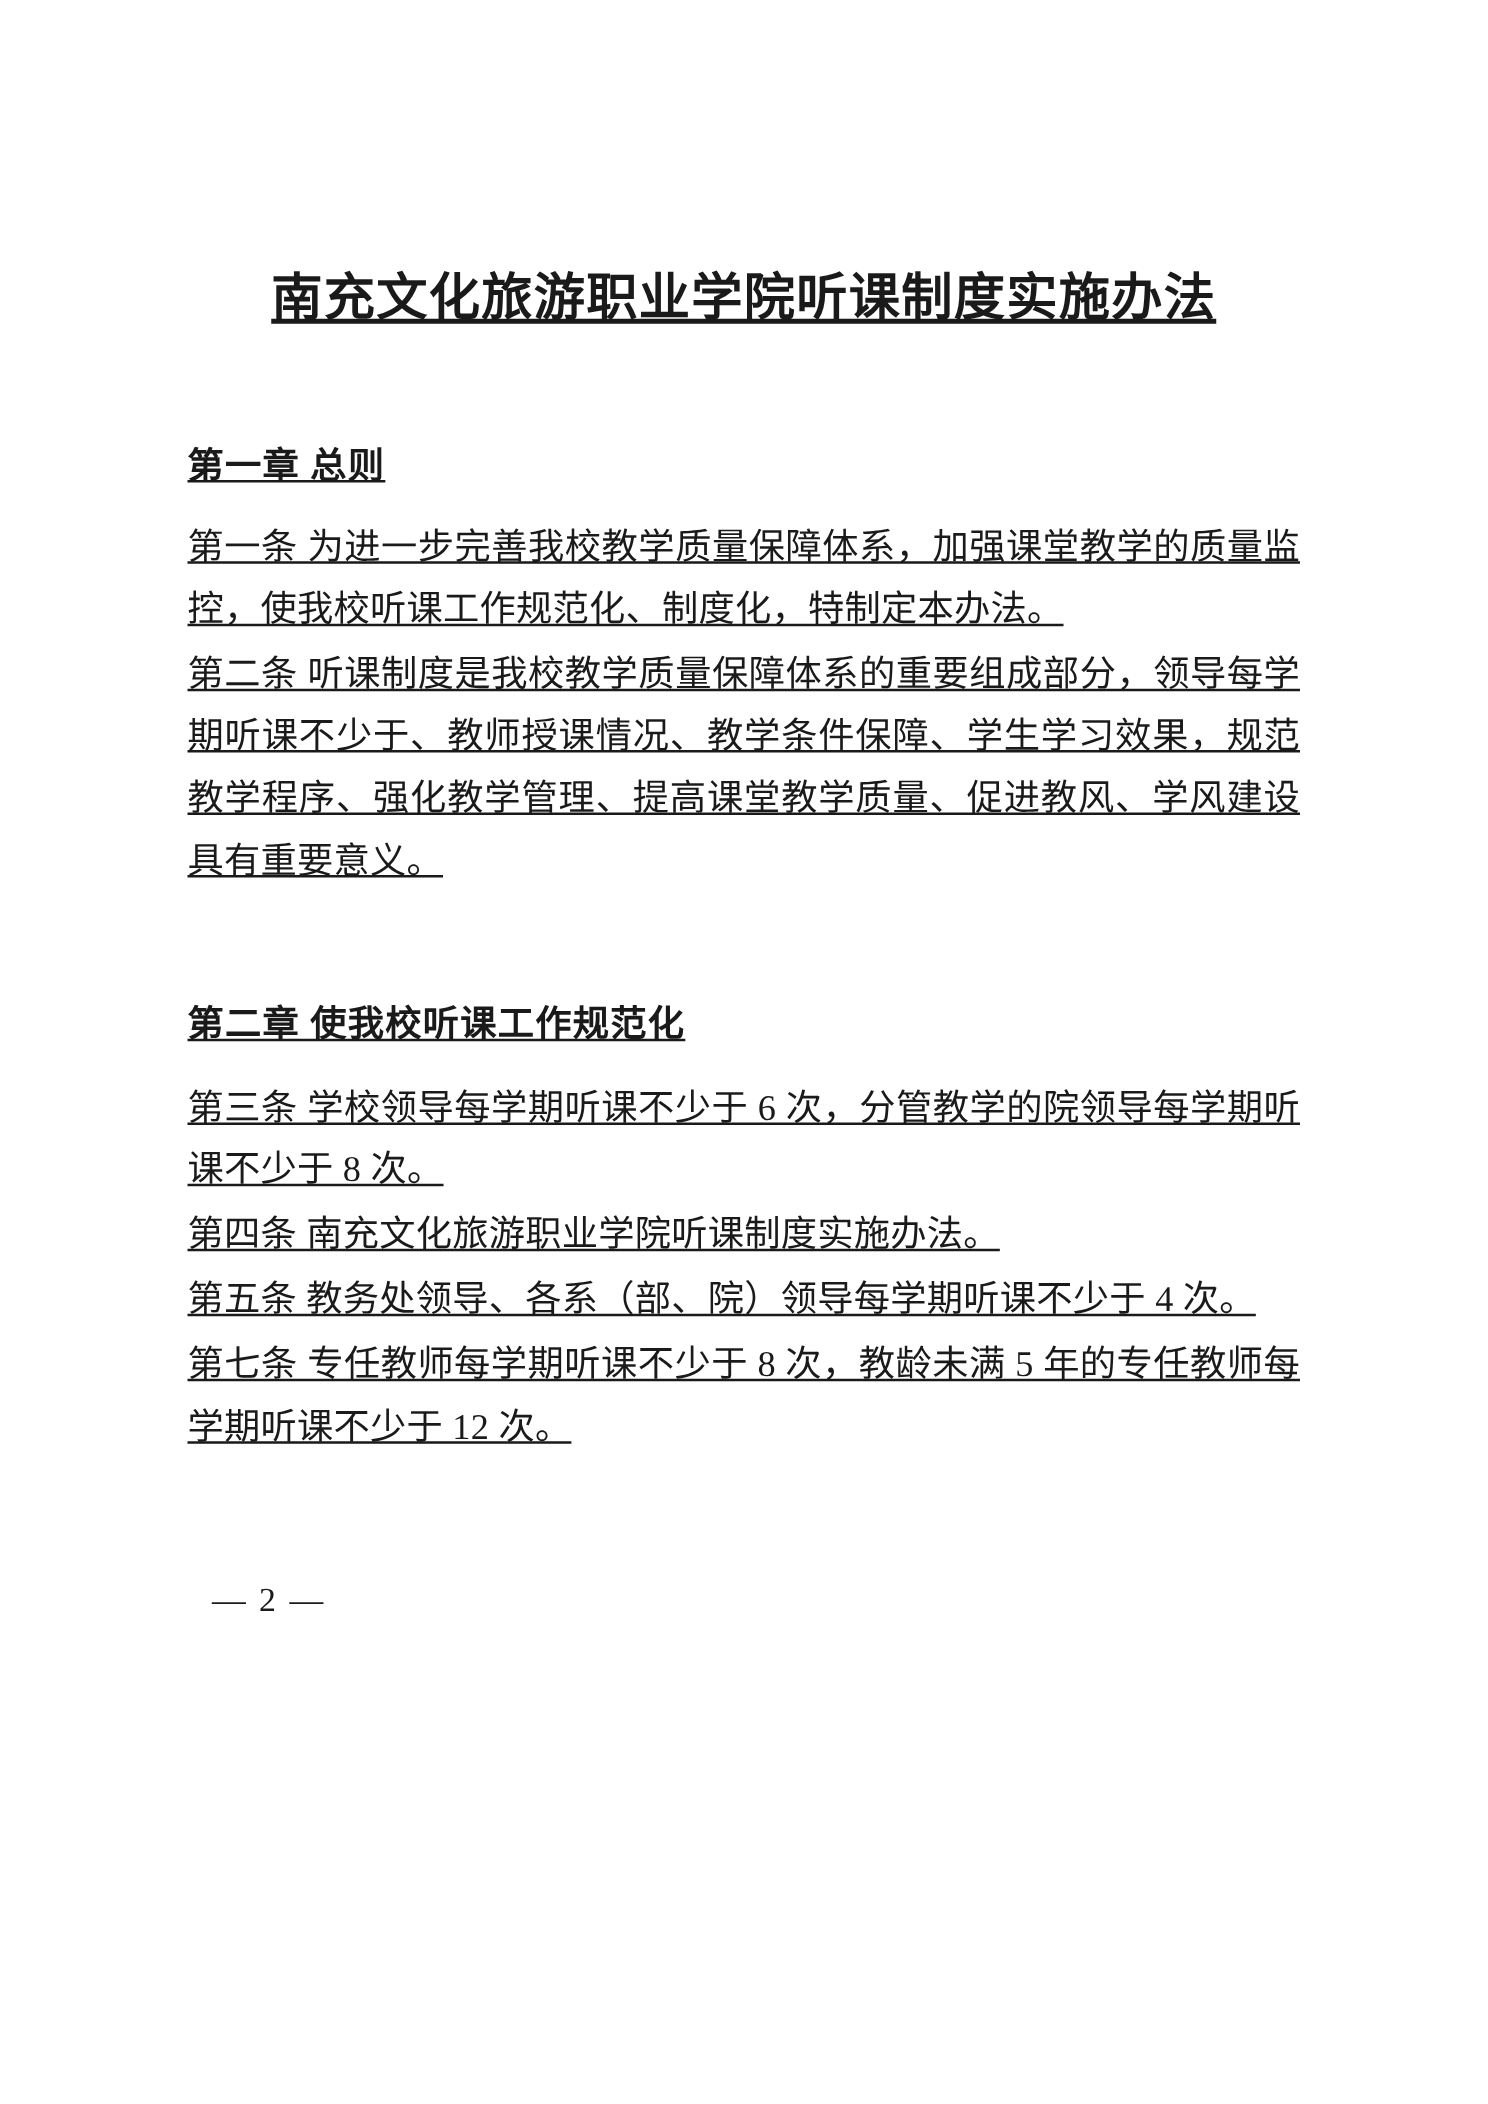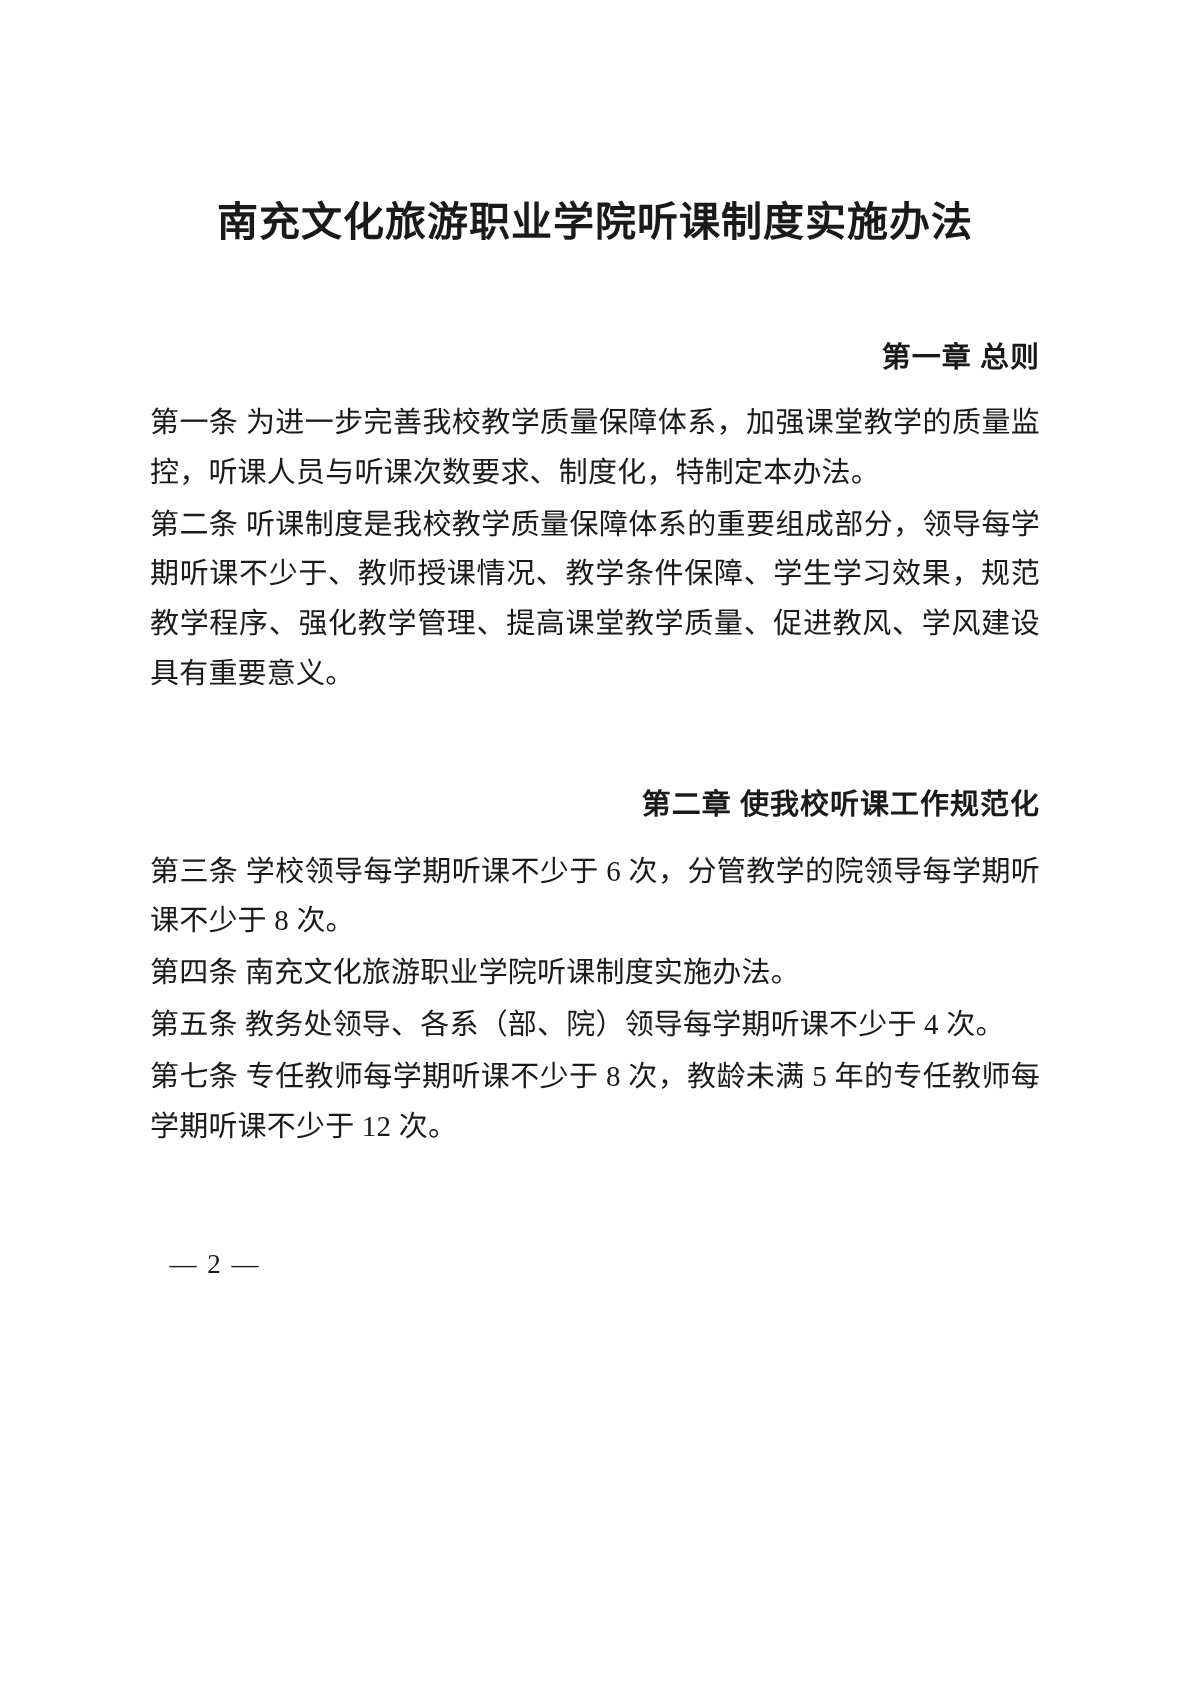--- a/index.html
+++ b/index.html
@@ -10,37 +10,38 @@
   body {
     width: 1190px;
     height: 1683px;
     position: relative;
     font-family: "Liberation Serif", "DejaVu Serif", serif;
     color: #1a1a1a;
     overflow: hidden;
   }
   .page {
     position: absolute;
-    top: 0; left: 0;
+    top: 16px; left: 0;
     width: 1190px;
     height: 1358px;
     box-sizing: border-box;
     padding: 195px 150px 60px 150px;
+    text-decoration: underline;
   }
   .doc-title {
     text-align: center;
     font-size: 41px;
     font-weight: bold;
     letter-spacing: 1px;
     line-height: 1.35;
     margin: 0 0 86px 0;
     font-family: "Liberation Serif", "DejaVu Serif", serif;
   }
   .chapter-heading {
-    text-align: right;
+    text-align: left;
     font-size: 29px;
     font-weight: bold;
     letter-spacing: 1px;
     line-height: 1.5;
     margin: 0 0 18px 0;
   }
   .chapter-heading.second {
     margin-top: 84px;
     margin-bottom: 20px;
   }
@@ -68,21 +69,21 @@
 </style>
 </head>
 <body>
 
 <div class="page">
 
   <h1 class="doc-title">南充文化旅游职业学院听课制度实施办法</h1>
 
   <h2 class="chapter-heading">第一章  总则</h2>
 
-  <p class="para">第一条  为进一步完善我校教学质量保障体系，加强课堂教学的质量监控，听课人员与听课次数要求、制度化，特制定本办法。</p>
+  <p class="para">第一条  为进一步完善我校教学质量保障体系，加强课堂教学的质量监控，使我校听课工作规范化、制度化，特制定本办法。</p>
 
   <p class="para">第二条  听课制度是我校教学质量保障体系的重要组成部分，领导每学期听课不少于、教师授课情况、教学条件保障、学生学习效果，规范教学程序、强化教学管理、提高课堂教学质量、促进教风、学风建设具有重要意义。</p>
 
   <h2 class="chapter-heading second">第二章  使我校听课工作规范化</h2>
 
   <p class="para">第三条  学校领导每学期听课不少于 6 次，分管教学的院领导每学期听课不少于 8 次。</p>
 
   <p class="para">第四条  南充文化旅游职业学院听课制度实施办法。</p>
 
   <p class="para">第五条  教务处领导、各系（部、院）领导每学期听课不少于 4 次。</p>

